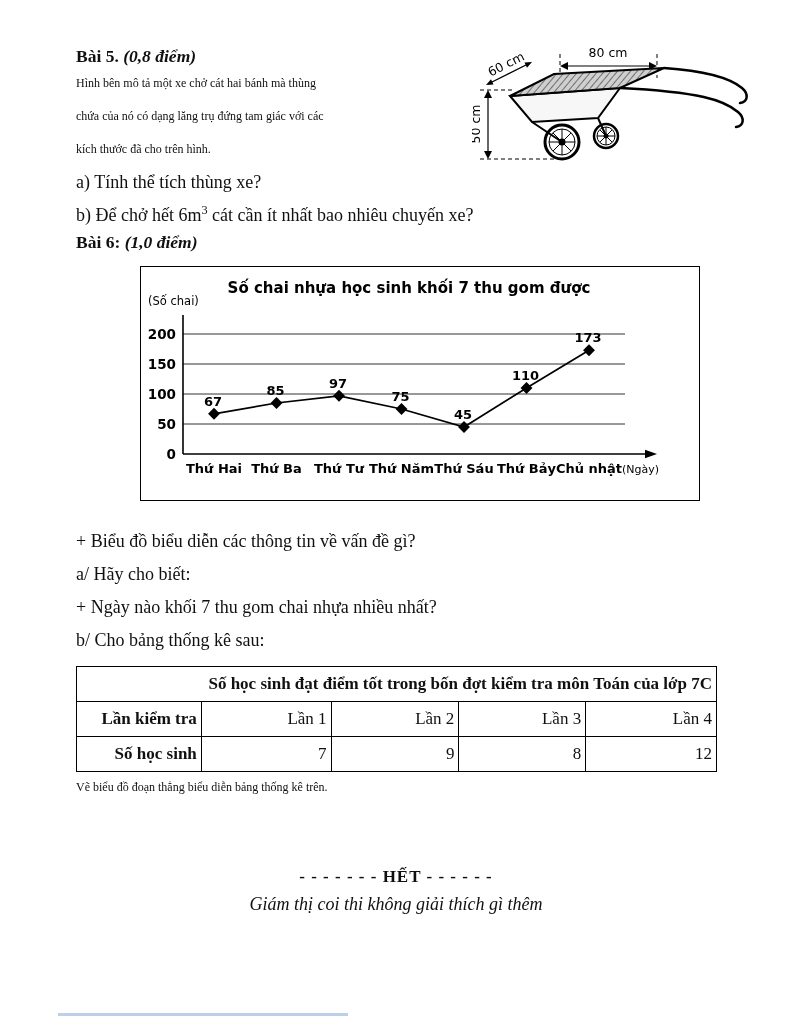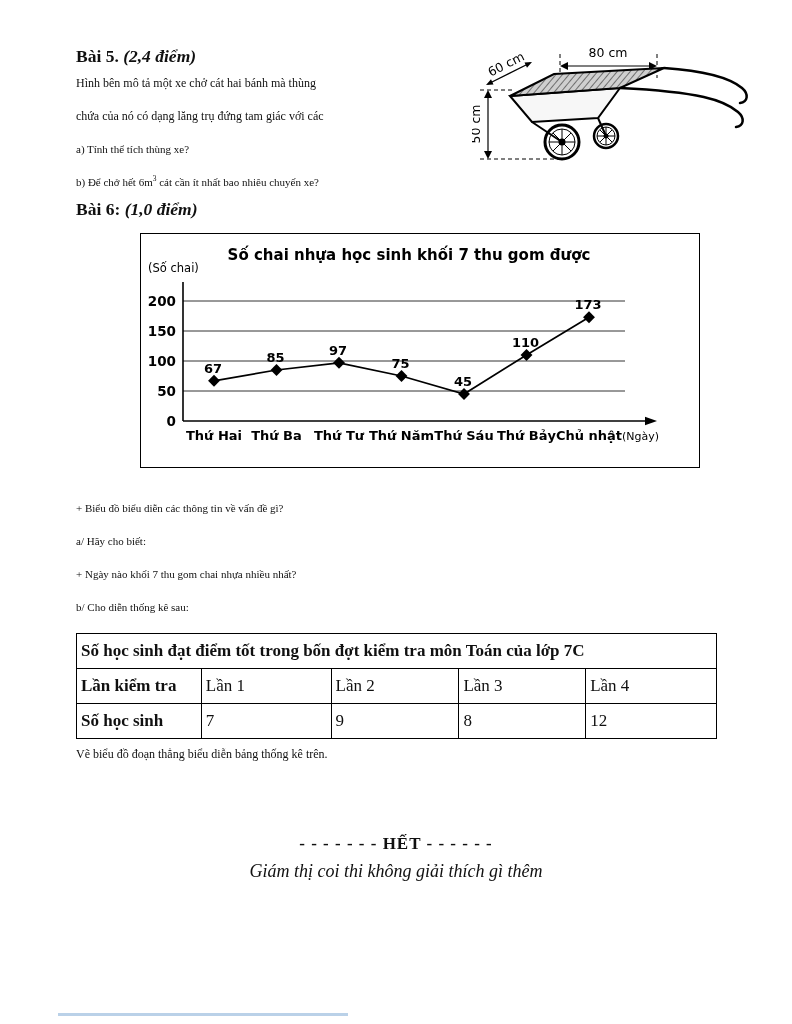--- a/index.html
+++ b/index.html
@@ -5,32 +5,32 @@
   * { margin:0; padding:0; box-sizing:border-box; }
   html,body { background:#ffffff; }
   body { width:792px; height:1024px; font-family:"Liberation Serif", serif; color:#101010; }
   .page { position:relative; width:792px; height:1024px; overflow:hidden; background:#fff; }
   .content { padding:46px 76px 0 76px; }
 
   .head-line { font-size:17.5px; font-weight:bold; }
   .pts { font-style:italic; }
 
   .para-line, .q-line { font-size:12px; line-height:33px; width:480px; }
-  .full-line { font-size:11px; line-height:33px; }
+  .full-line { font-size:18px; line-height:33px; }
   sup { font-size:0.68em; vertical-align:super; line-height:0; }
 
   .figure { position:absolute; top:26px; left:472px; width:306px; height:158px; }
 
   .chart-box { width:560px; margin:13px 0 0 64px; border:1.3px solid #000; background:#fff; }
   svg text { font-family:"DejaVu Sans","Liberation Sans",sans-serif; fill:#000; }
 
   .sec-gap { margin-top:24px; }
 
   table.stats { border-collapse:collapse; width:641px; margin-top:9px; font-size:17px; }
-  table.stats td { border:1.7px solid #000; text-align:left; height:35px; padding:2px 4px; }
+  table.stats td { border:1.7px solid #000; text-align:right; height:35px; padding:2px 4px; }
   td.t-title { font-weight:bold; font-size:17px; }
   td.rowlab { font-weight:bold; }
 
   .instruction { font-size:12px; margin-top:8px; }
   .het { text-align:center; font-weight:bold; font-size:17px; margin-top:72px; letter-spacing:1px; }
   .note { text-align:center; font-style:italic; font-size:18px; margin-top:7px; }
 
   .scan-artifact { position:absolute; left:58px; bottom:8px; width:290px; height:3px; background:#a9c6e2; opacity:.8; }
 </style>
 </head>
@@ -95,24 +95,25 @@
         <circle cx="134" cy="110" r="2.5" fill="#000"></circle>
       </g>
     </svg>
   </div>
 
   <div class="content">
 
     <div>
       <div class="head-line">
         <span>Bài 5.</span>
-        <span class="pts">(2,4 điểm)</span>
+        <span class="pts">(0,8 điểm)</span>
       </div>
       <div class="para-line">Hình bên mô tả một xe chở cát hai bánh mà thùng</div>
       <div class="para-line">chứa của nó có dạng lăng trụ đứng tam giác với các</div>
+      <div class="para-line">kích thước đã cho trên hình.</div>
       <div class="full-line">a) Tính thể tích thùng xe?</div>
       <div class="full-line"><span>b) Để chở hết 6m</span><sup>3</sup><span> cát cần ít nhất bao nhiêu chuyến xe?</span></div>
     </div>
 
     <div>
       <div class="head-line">
         <span>Bài 6:</span>
         <span class="pts">(1,0 điểm)</span>
       </div>
 
@@ -155,21 +156,21 @@
             <text x="384.5" y="113" text-anchor="middle" font-size="13" font-weight="bold">110</text>
             <rect x="-4.2" y="-4.2" width="8.4" height="8.4" fill="#000" transform="translate(448 83.2) rotate(45)"></rect>
             <text x="447" y="75.2" text-anchor="middle" font-size="13" font-weight="bold">173</text>
           </svg>
       </div>
 
       <div class="sec-gap">
         <div class="full-line">+ Biểu đồ biểu diễn các thông tin về vấn đề gì?</div>
         <div class="full-line">a/ Hãy cho biết:</div>
         <div class="full-line">+ Ngày nào khối 7 thu gom chai nhựa nhiều nhất?</div>
-        <div class="full-line">b/ Cho diễn thống kê sau:</div>
+        <div class="full-line">b/ Cho bảng thống kê sau:</div>
       </div>
 
       <table class="stats">
         <colgroup>
           <col style="width:125px">
             <col style="width:130px">
             <col style="width:128px">
             <col style="width:127px">
             <col style="width:131px">
         </colgroup>

